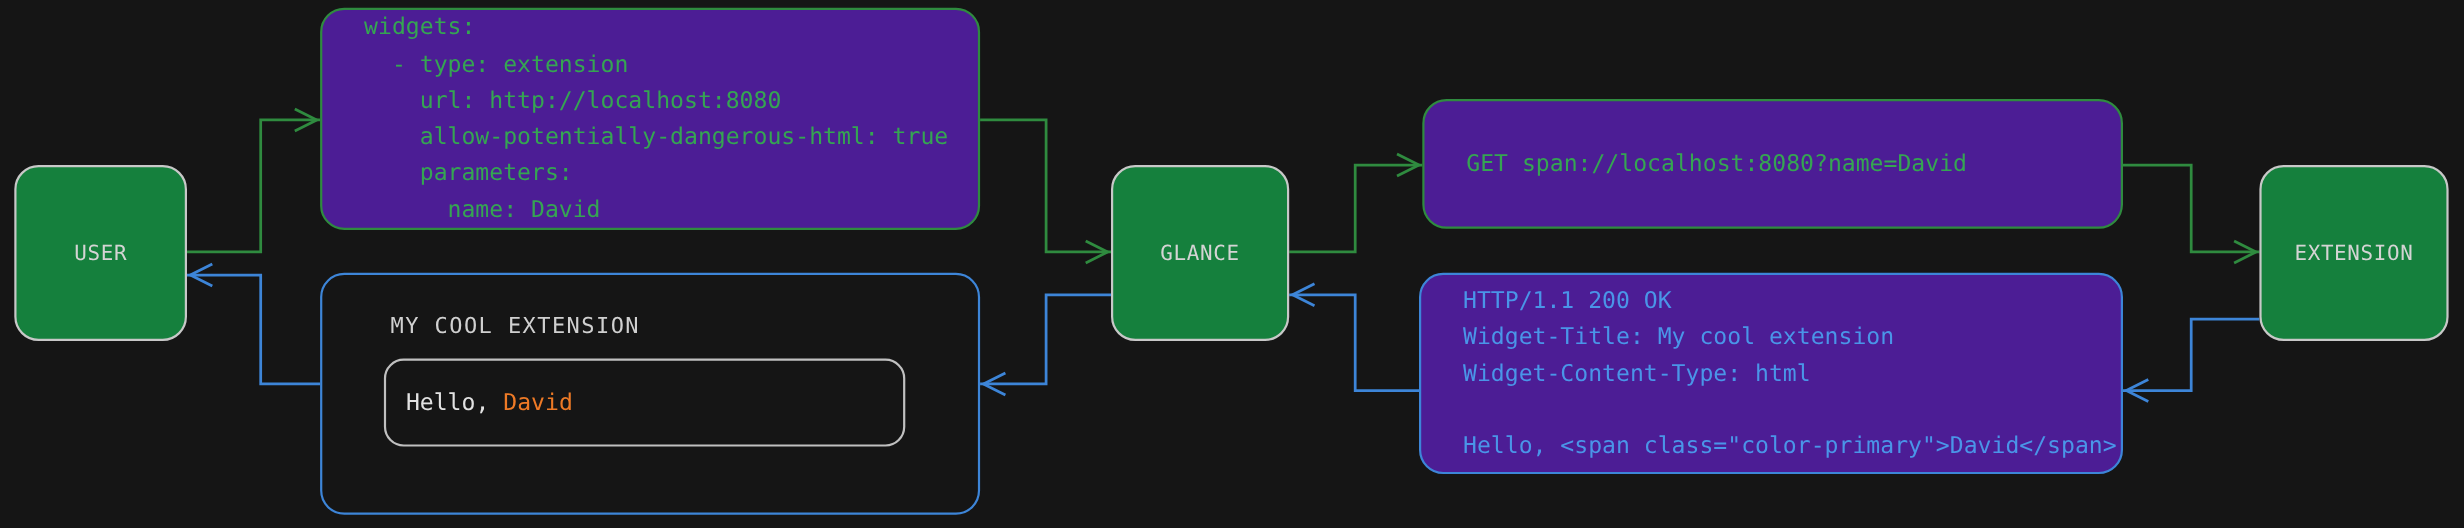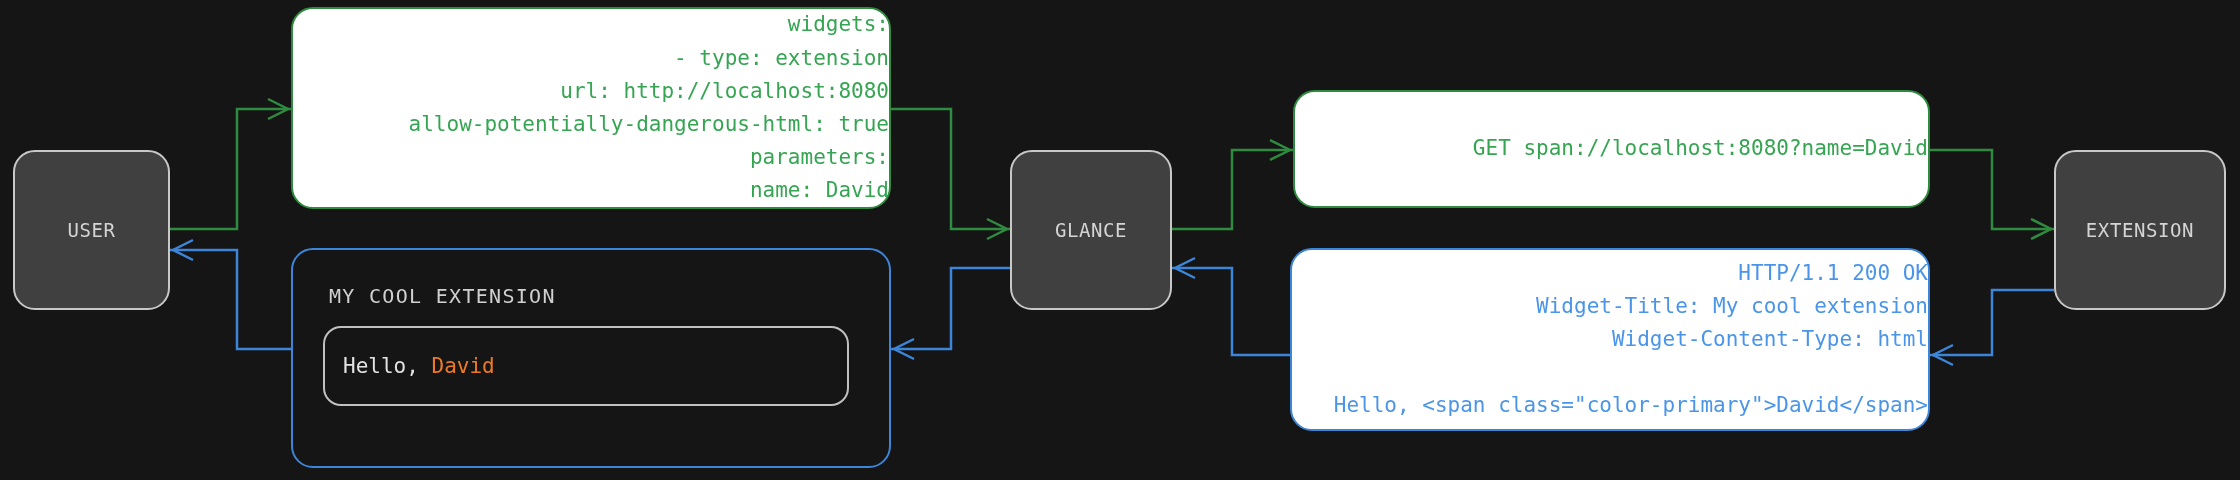--- a/index.html
+++ b/index.html
@@ -20,63 +20,62 @@
     inset: 0;
     width: 2240px;
     height: 480px;
     pointer-events: none;
   }
   .node {
     position: absolute;
     box-sizing: border-box;
     border: 2px solid #c8c8c8;
     border-radius: 22px;
-    background: #404040;
+    background: #15803d;
     display: flex;
     align-items: center;
     justify-content: center;
   }
   .node .label {
     color: #d4d4d4;
     font-family: "DejaVu Sans Mono", monospace;
     font-size: 19px;
     letter-spacing: 0.6px;
     white-space: nowrap;
   }
   .codebox {
     position: absolute;
     box-sizing: border-box;
     border: 2px solid;
     border-radius: 22px;
-    background: #ffffff;
+    background: #4c1d95;
     display: flex;
     flex-direction: column;
     justify-content: center;
-    text-align: right;
   }
   .codebox.green { border-color: #2f8b3f; }
   .codebox.blue  { border-color: #3d85d8; }
   .codebox pre {
     margin: 0;
     padding: 0 0 0 38px;
     font-family: "DejaVu Sans Mono", monospace;
     font-size: 21px;
     line-height: 1.58;
     white-space: pre;
   }
   .codebox.green pre { color: #35a552; }
   .codebox.blue  pre { color: #4a95e8; }
 
   .widget {
     position: absolute;
     box-sizing: border-box;
     border: 2px solid #3d85d8;
     border-radius: 22px;
     background: #151515;
-    padding: 26px 12px;
+    padding: 26px 38px;
   }
   .widget-title {
     color: #d0d0d0;
     font-family: "DejaVu Sans Mono", monospace;
     font-size: 20px;
     letter-spacing: 1.3px;
     margin: 8px 0 0 24px;
   }
   .widget-body {
     margin-top: 18px;

